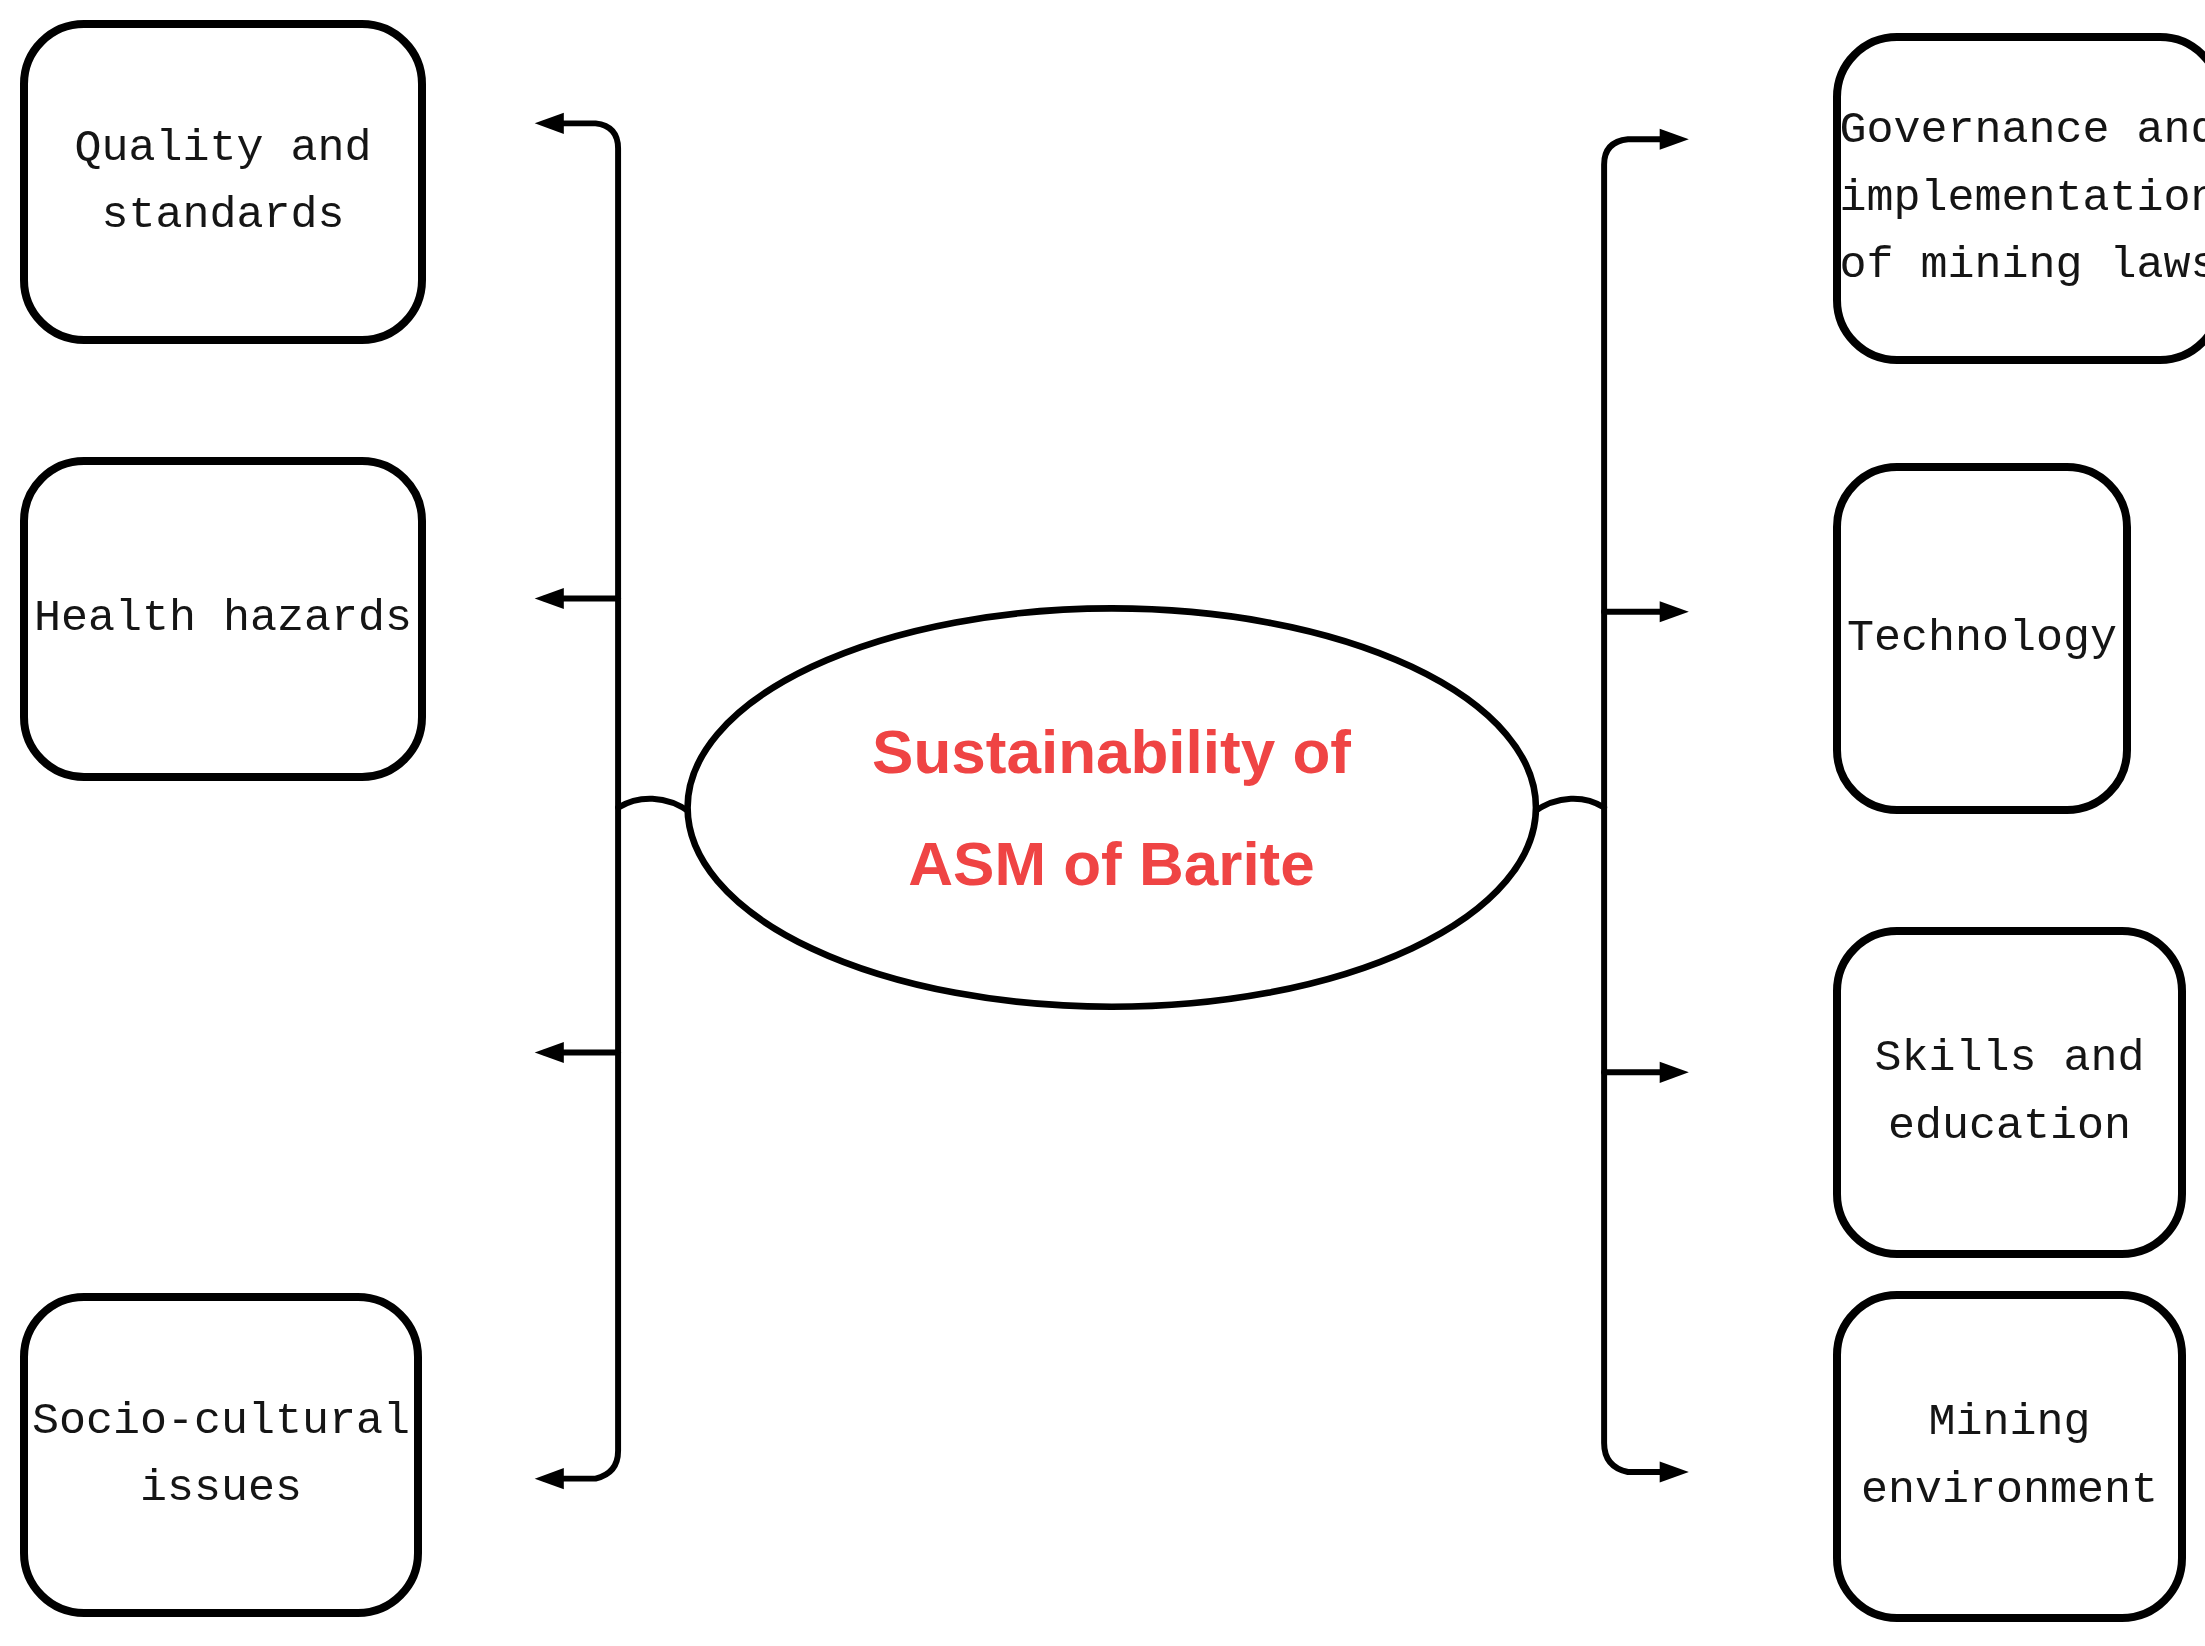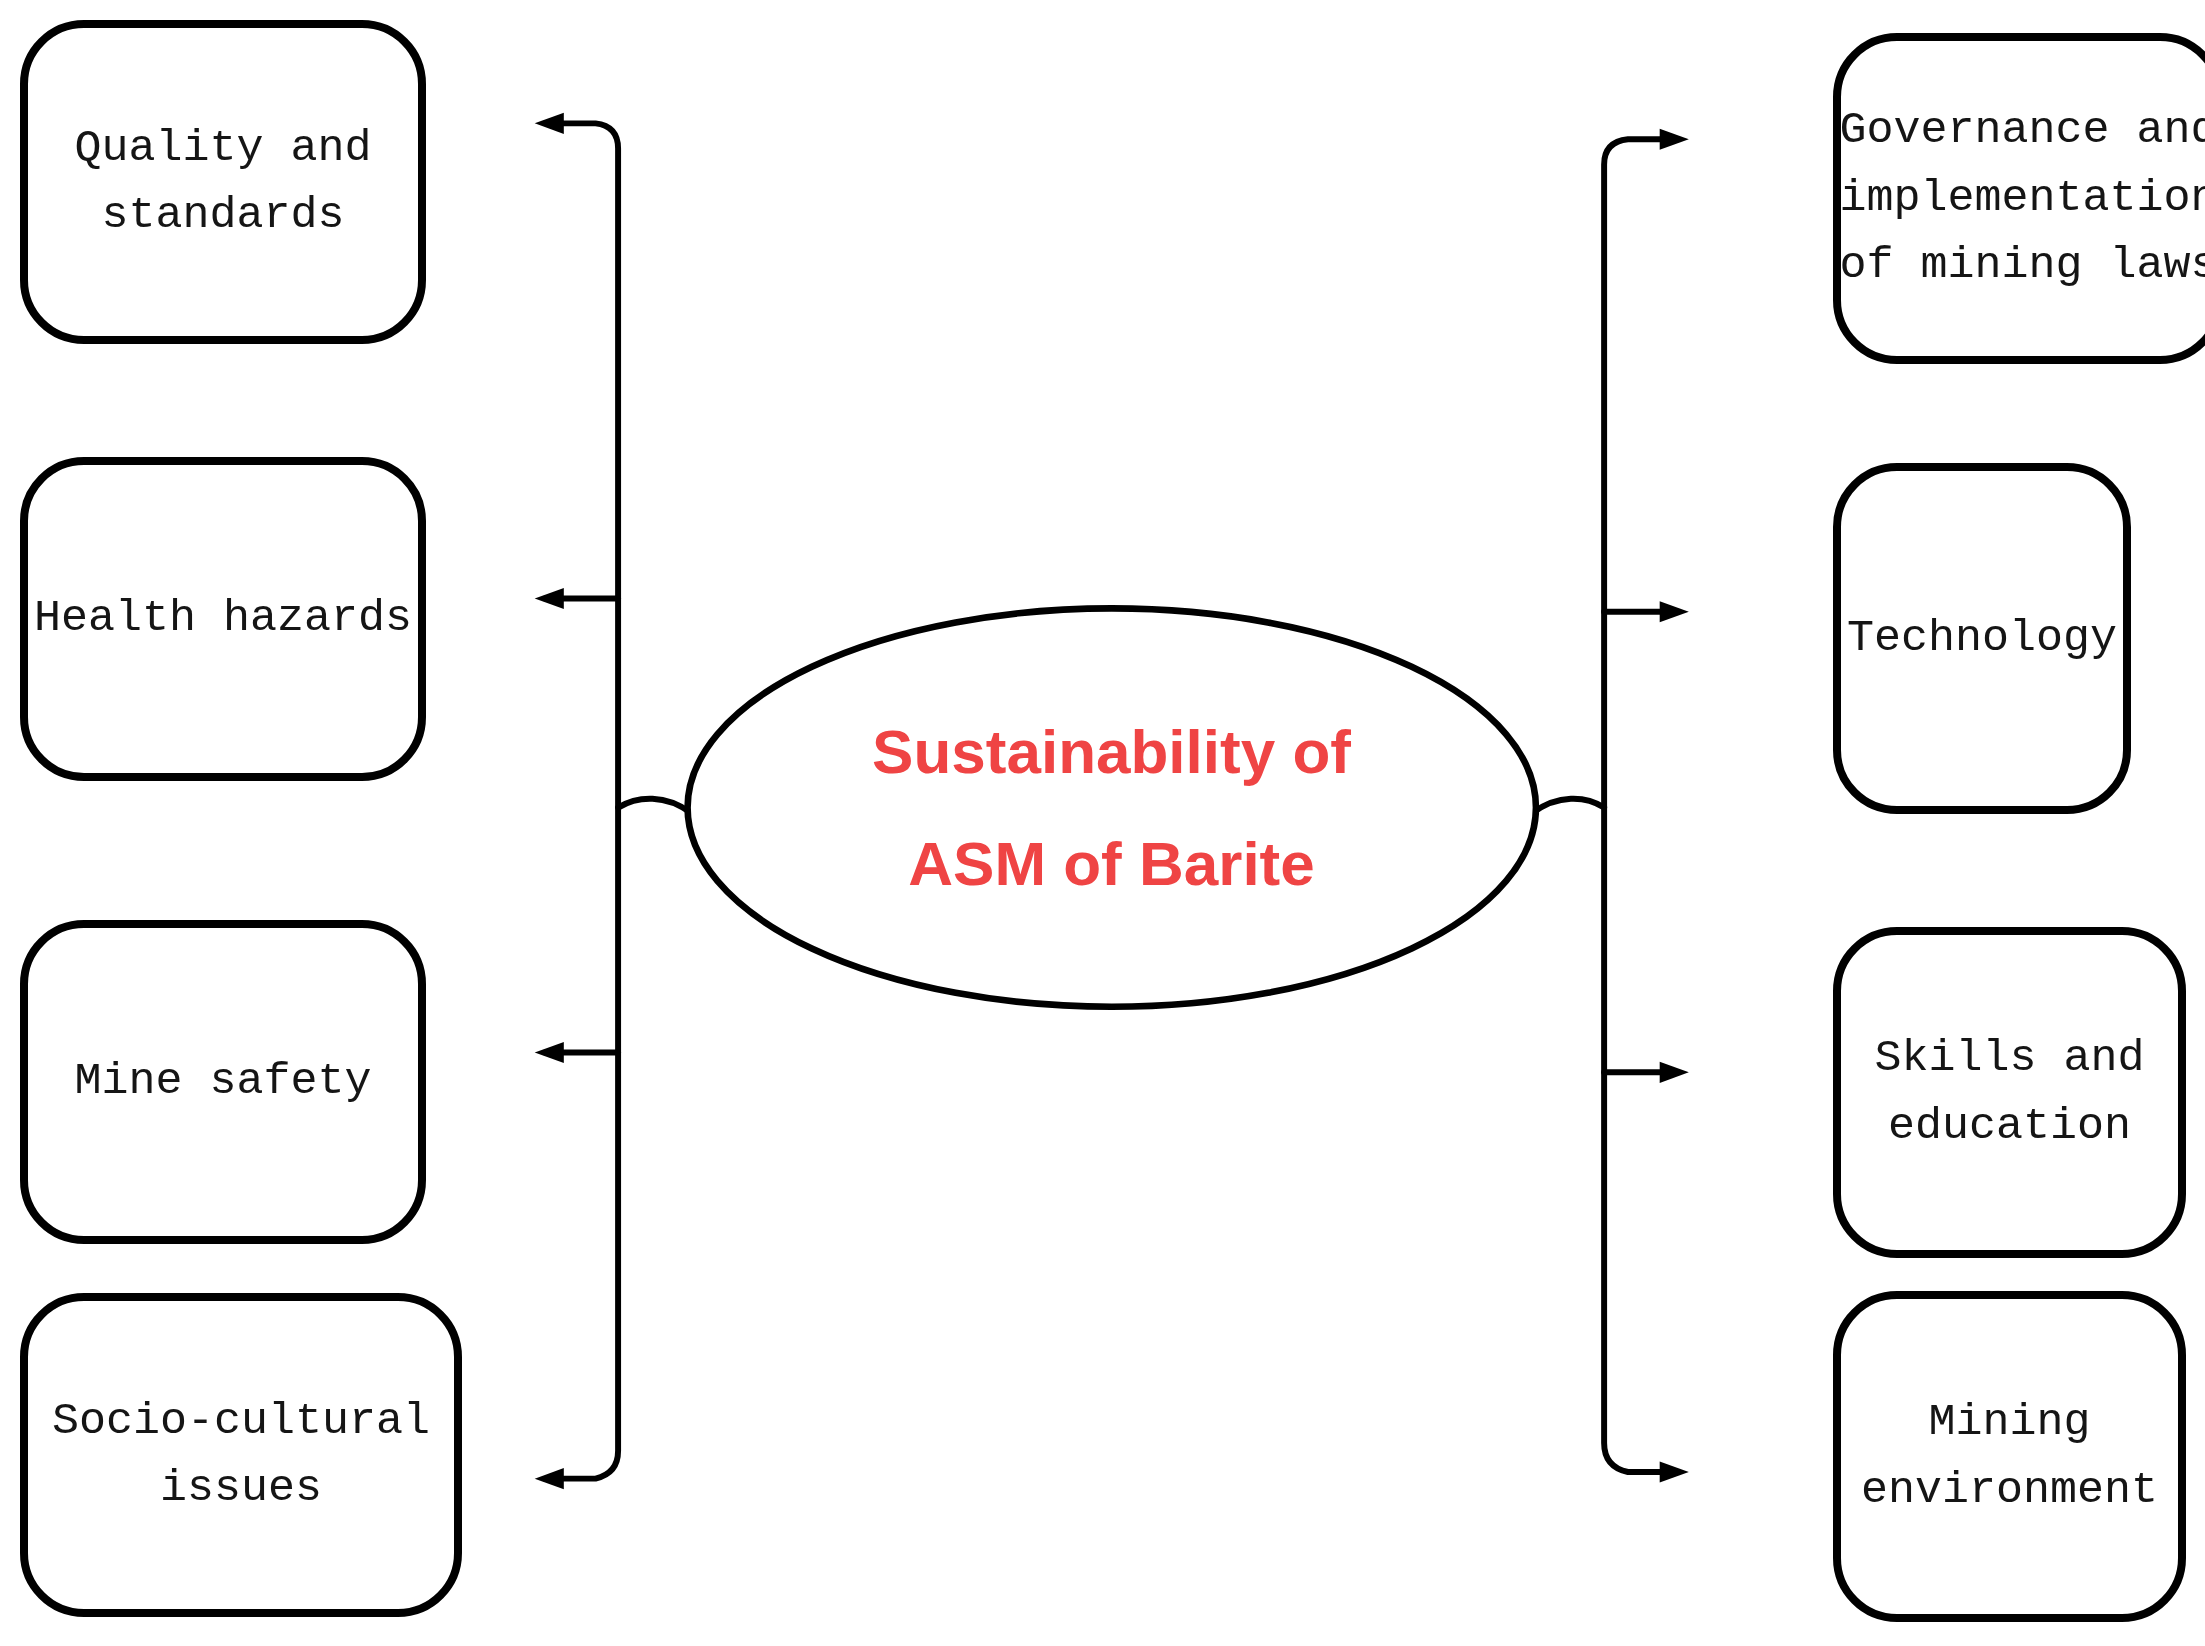--- a/index.html
+++ b/index.html
@@ -67,21 +67,21 @@
     font-size: 62px;
     font-weight: 700;
     line-height: 1.8;
     color: #ef4444;
     white-space: pre-line;
   }
   
   #node-quality-and-standards   { left: 20px;  top: 20px;   width: 406px; height: 324px; }
   #node-health-hazards          { left: 20px;  top: 457px;  width: 406px; height: 324px; }
   #node-mine-safety             { left: 20px;  top: 920px; width: 406px; height: 324px; }
-  #node-socio-cultural-issues   { left: 20px;  top: 1293px; width: 442px; height: 324px; }
+  #node-socio-cultural-issues   { left: 20px;  top: 1293px; width: 402px; height: 324px; }
   
   #node-governance-mining-laws  { left: 1833px; top: 33px;   width: 391px; height: 331px; }
   #node-technology              { left: 1833px; top: 463px;  width: 298px; height: 351px; }
   #node-skills-and-education    { left: 1833px; top: 911px; width: 353px; height: 331px; margin-top: 16px; }
   #node-mining-environment      { left: 1833px; top: 1291px; width: 353px; height: 331px; }
 </style>
 </head>
 <body>
 
 <div id="canvas">
@@ -120,23 +120,20 @@
 ASM of Barite</div>
   </div>
 
   <div class="node-box" id="node-quality-and-standards">
     <div class="node-label">Quality and
 standards</div>
   </div>
   <div class="node-box" id="node-health-hazards">
     <div class="node-label">Health hazards</div>
   </div>
-  <div class="node-box" id="node-mine-safety">
-    <div class="node-label">Mine safety</div>
-  </div>
   <div class="node-box" id="node-socio-cultural-issues">
     <div class="node-label">Socio-cultural
 issues</div>
   </div>
 
   <div class="node-box" id="node-governance-mining-laws">
     <div class="node-label">Governance and
 implementation
 of mining laws</div>
   </div>

